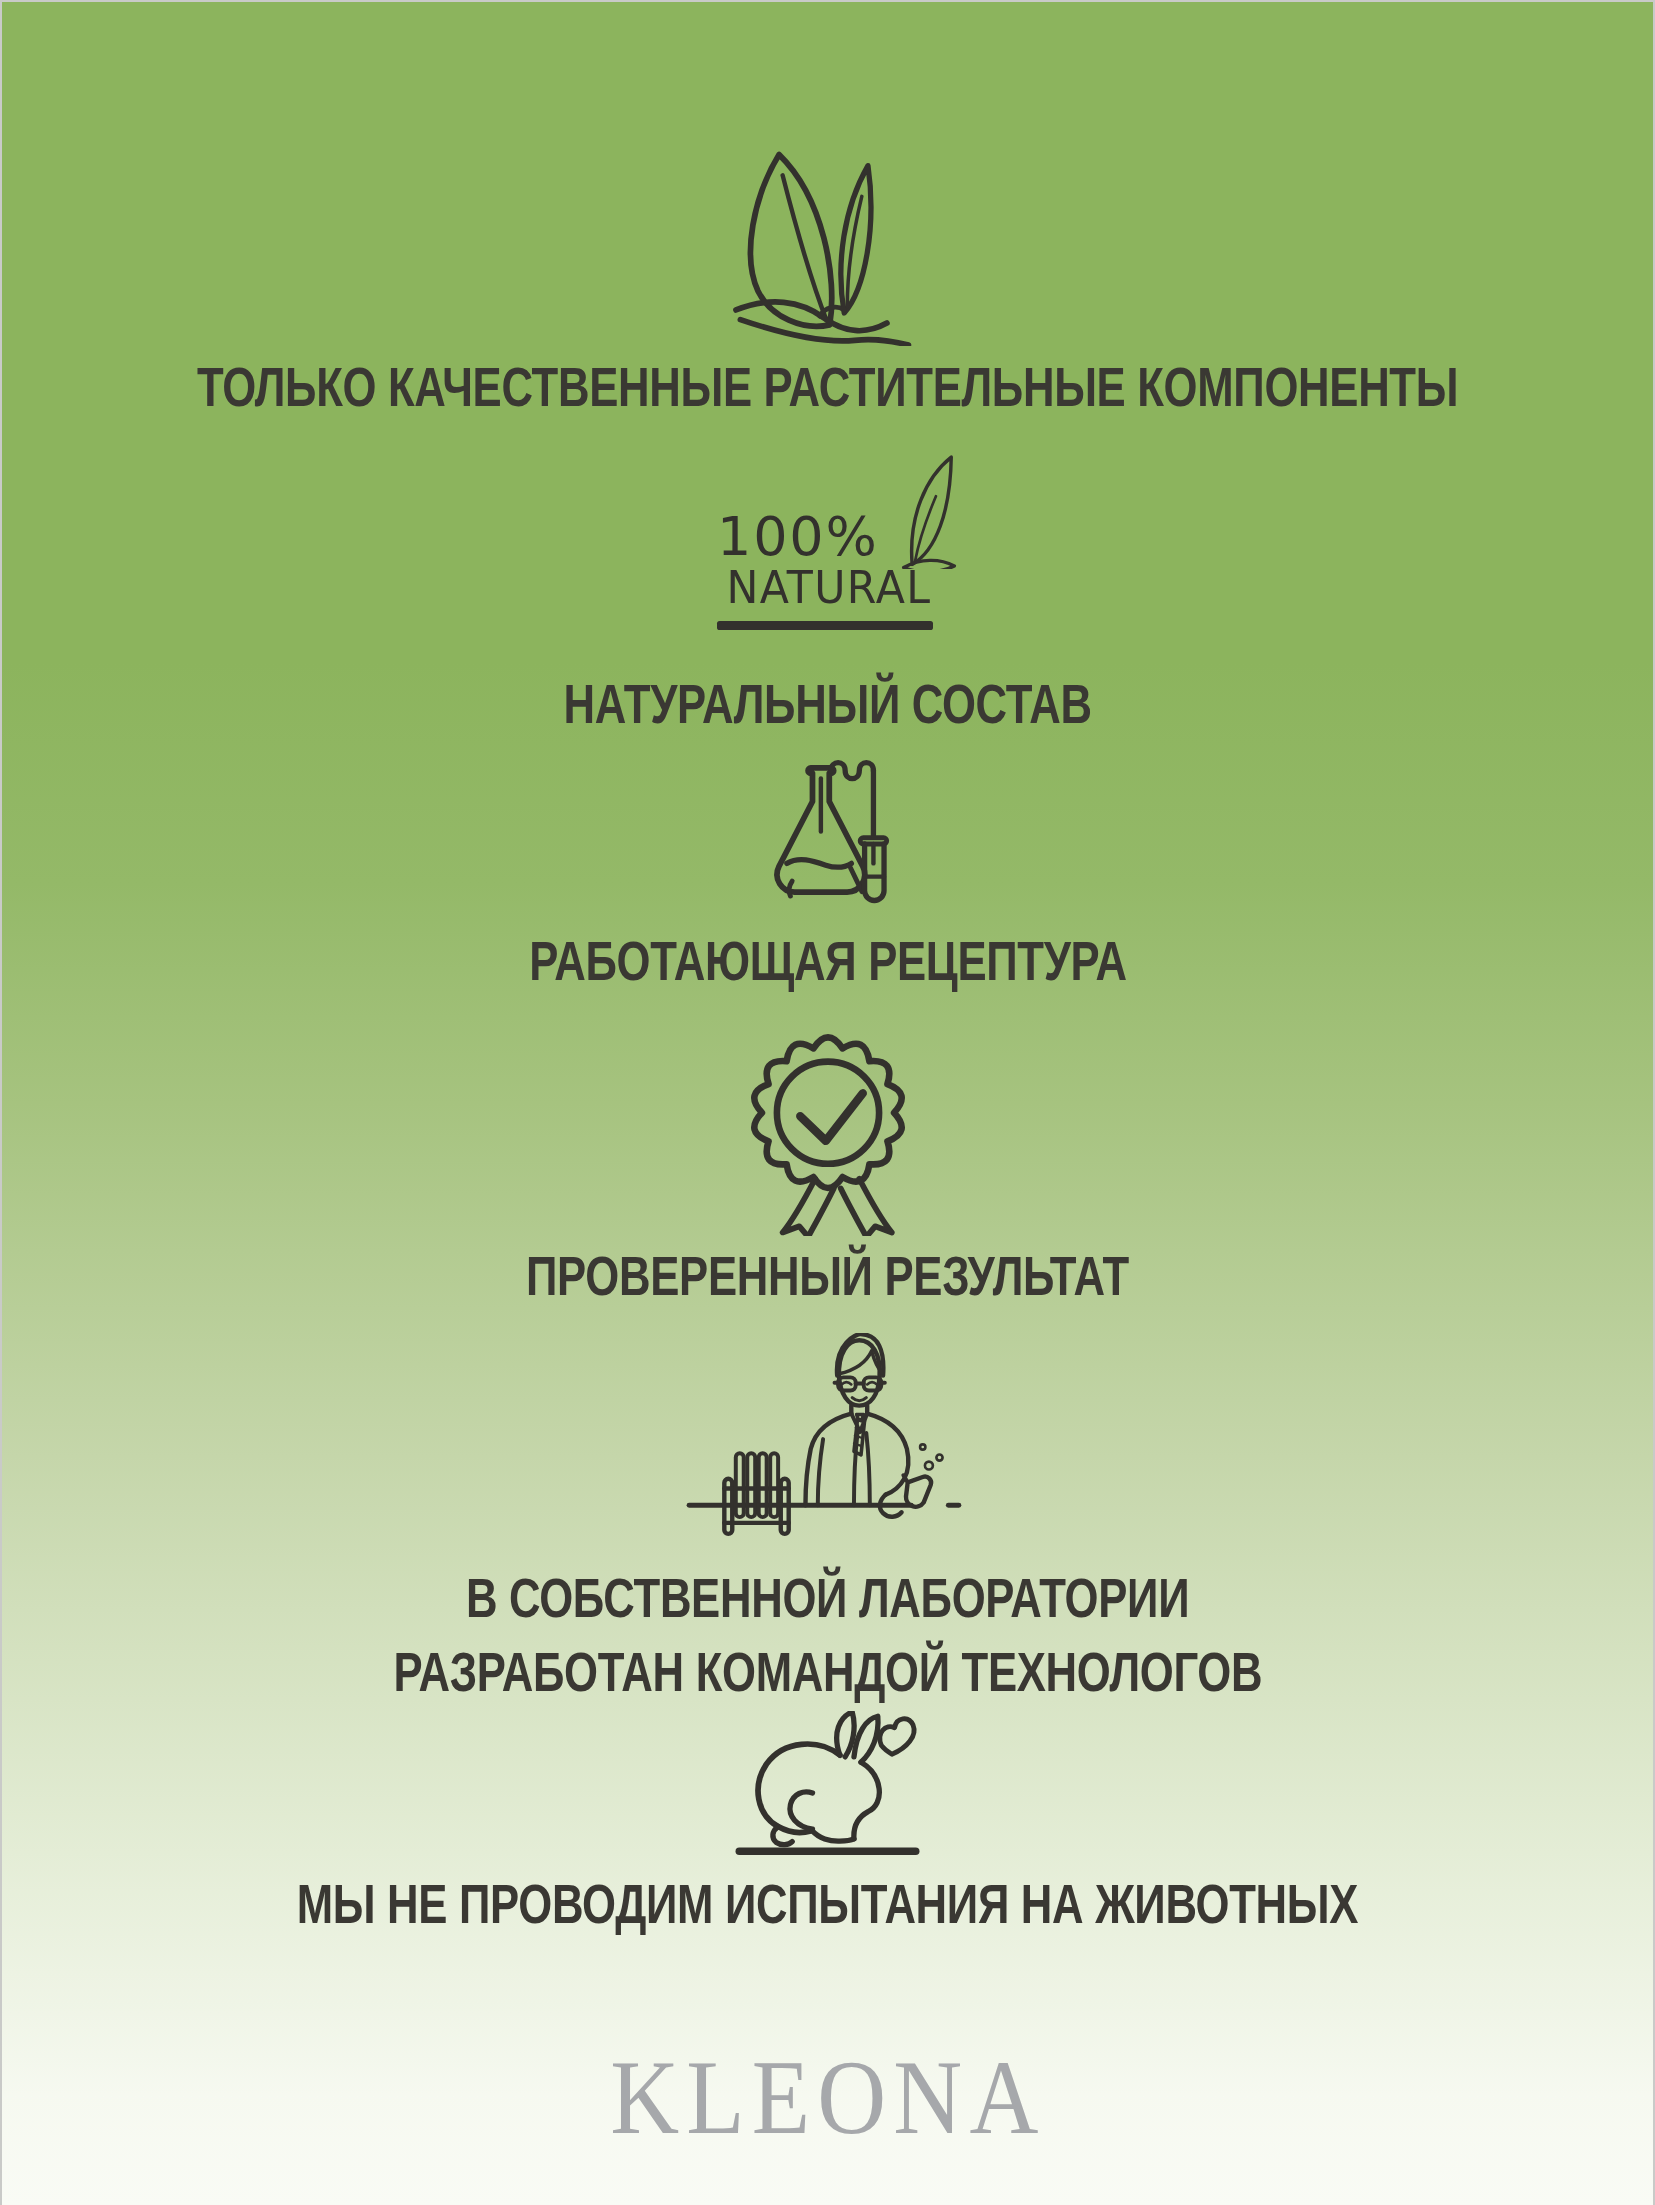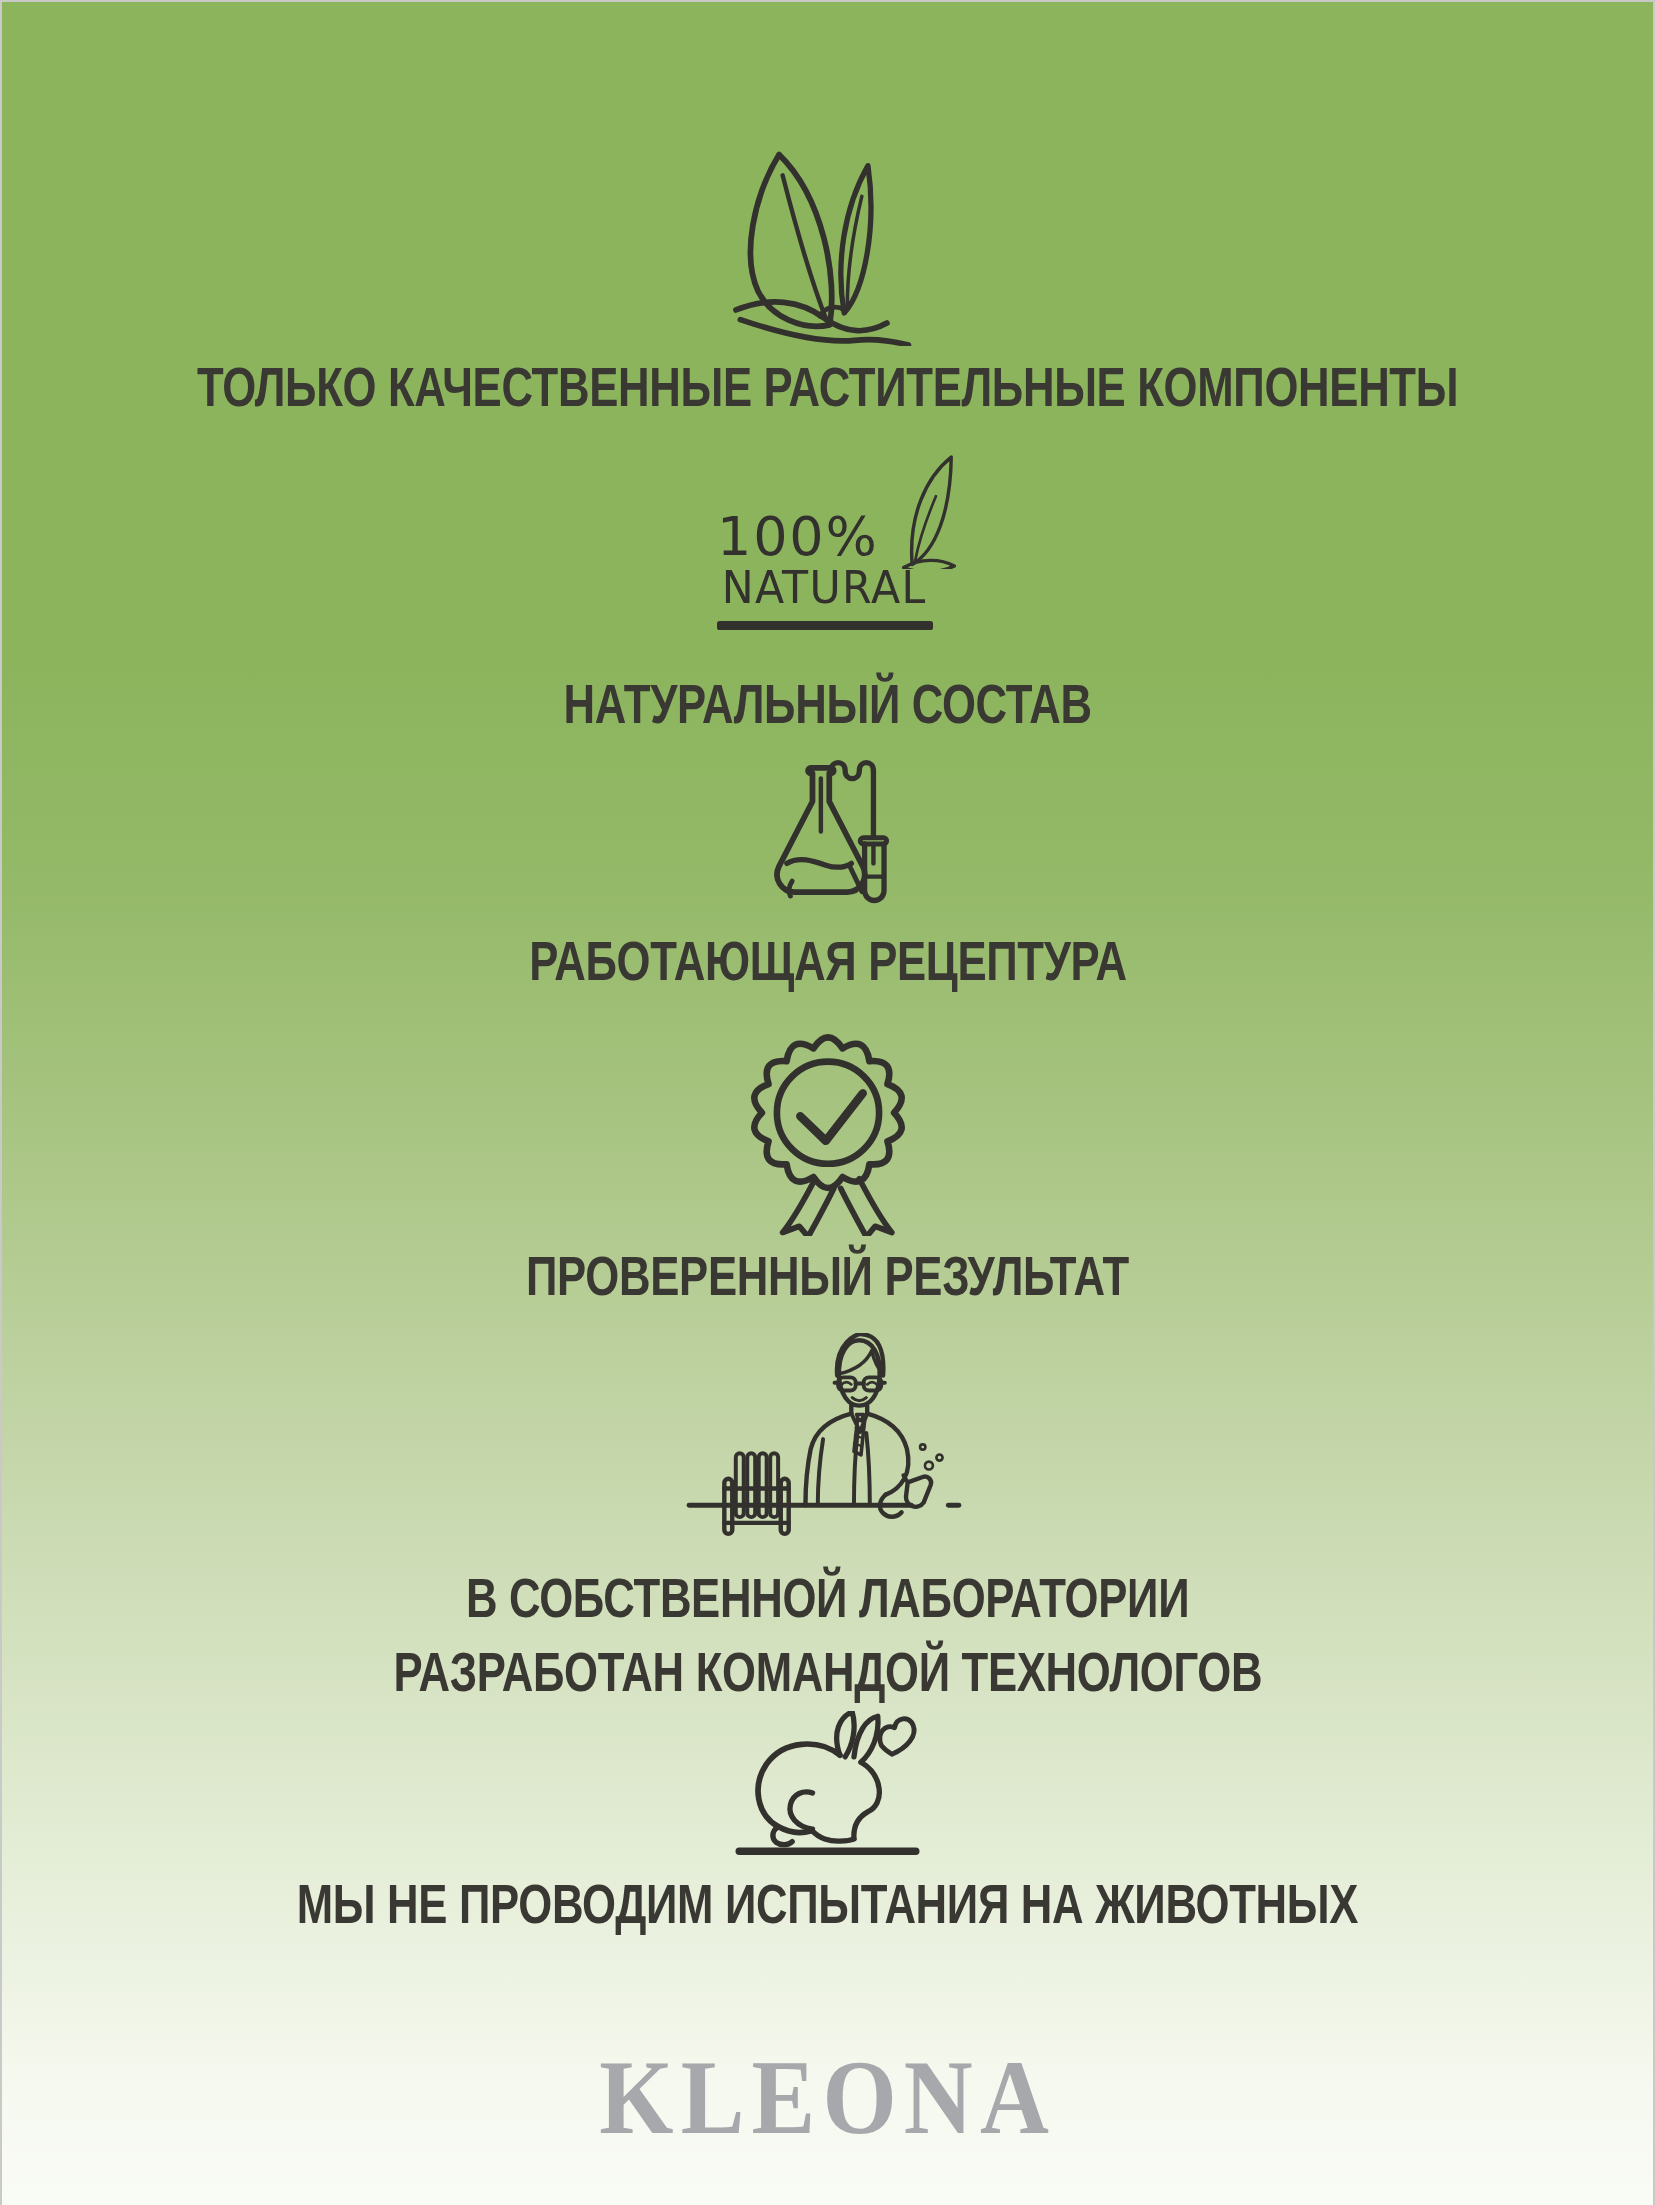--- a/index.html
+++ b/index.html
@@ -23,21 +23,21 @@
     text-align:center;
     font-weight:700;
     font-size:56px;
     line-height:1.32;
     color:#3a3833;
     letter-spacing:-0.4px;
     white-space:nowrap;
   }
   .cond{display:inline-block;transform:scaleX(0.78);transform-origin:50% 50%;}
   
-  .natural-logo{position:relative;width:221px;text-align:center;color:#33312d;}
+  .natural-logo{position:relative;width:221px;text-align:right;color:#33312d;}
   .nl-row{display:flex;align-items:flex-end;}
   .nl-percent{
     font-family:"DejaVu Sans",sans-serif;
     font-size:54px;line-height:1.1;letter-spacing:1.8px;font-weight:400;
   }
   .nl-leaf{margin-left:6.2px;margin-bottom:-3.5px;}
   .nl-word{
     font-family:"DejaVu Sans",sans-serif;
     font-size:44px;line-height:1.15;letter-spacing:1.3px;font-weight:400;
     transform:scaleX(0.97);transform-origin:left center;
@@ -61,21 +61,21 @@
   .natural-logo{margin-top:31px;}
   .t2{margin-top:37px;}
   .s-flask{margin-top:11px;}
   .t3{margin-top:4.4px;text-align:right;}
   .s-badge{margin-top:31px;}
   .t4{margin-top:3.5px;}
   .s-sci{margin-top:20px;}
   .t5{margin-top:6.6px;}
   .s-rabbit{margin-top:2.2px;}
   .t6{margin-top:6px;}
-  .brand-row{margin-top:104px;font-weight:bold;}
+  .brand-row{margin-top:104px;}
 </style>
 </head>
 <body>
 
 <div class="poster">
 
   <svg class="icon s-hand" width="229" height="198" viewBox="0 0 520 450">
     <path stroke-width="13" d="M150,15 C92,110 65,245 102,325 C132,386 205,415 265,402 C283,295 250,112 150,15 Z"></path>
     <path stroke-width="10" d="M158,62 C192,195 228,315 258,392"></path>
     <path stroke-width="12" d="M352,40 C298,135 278,262 298,375 C345,322 372,178 352,40 Z"></path>

